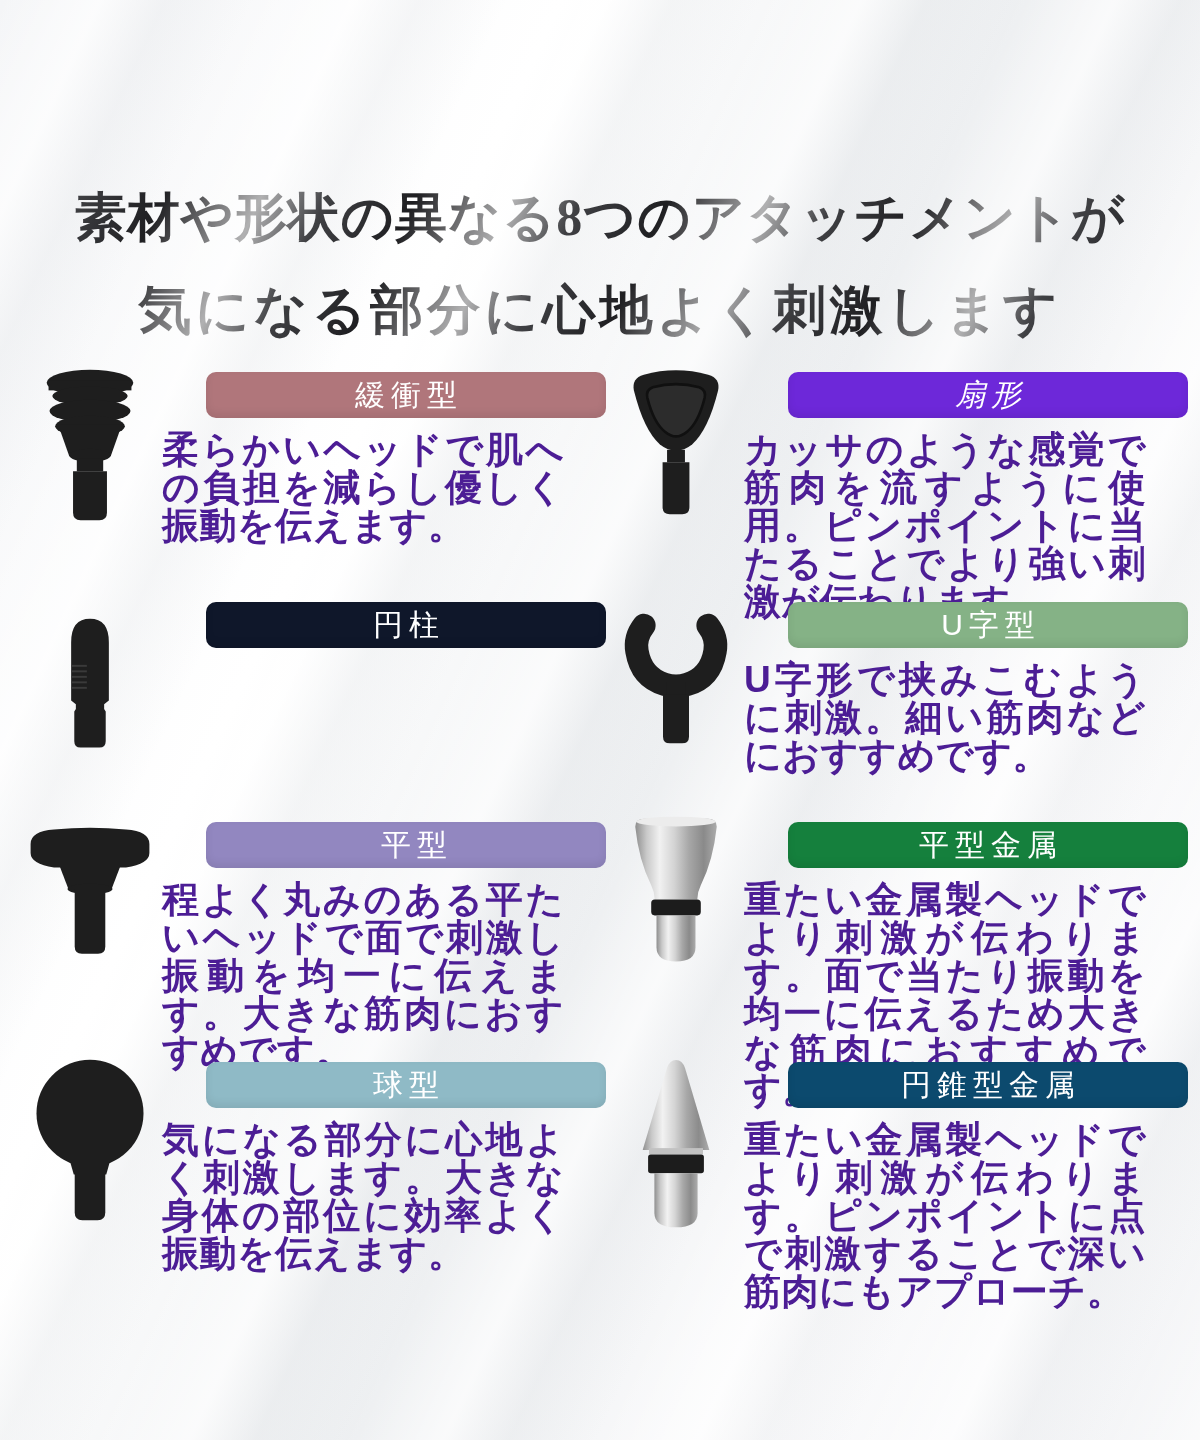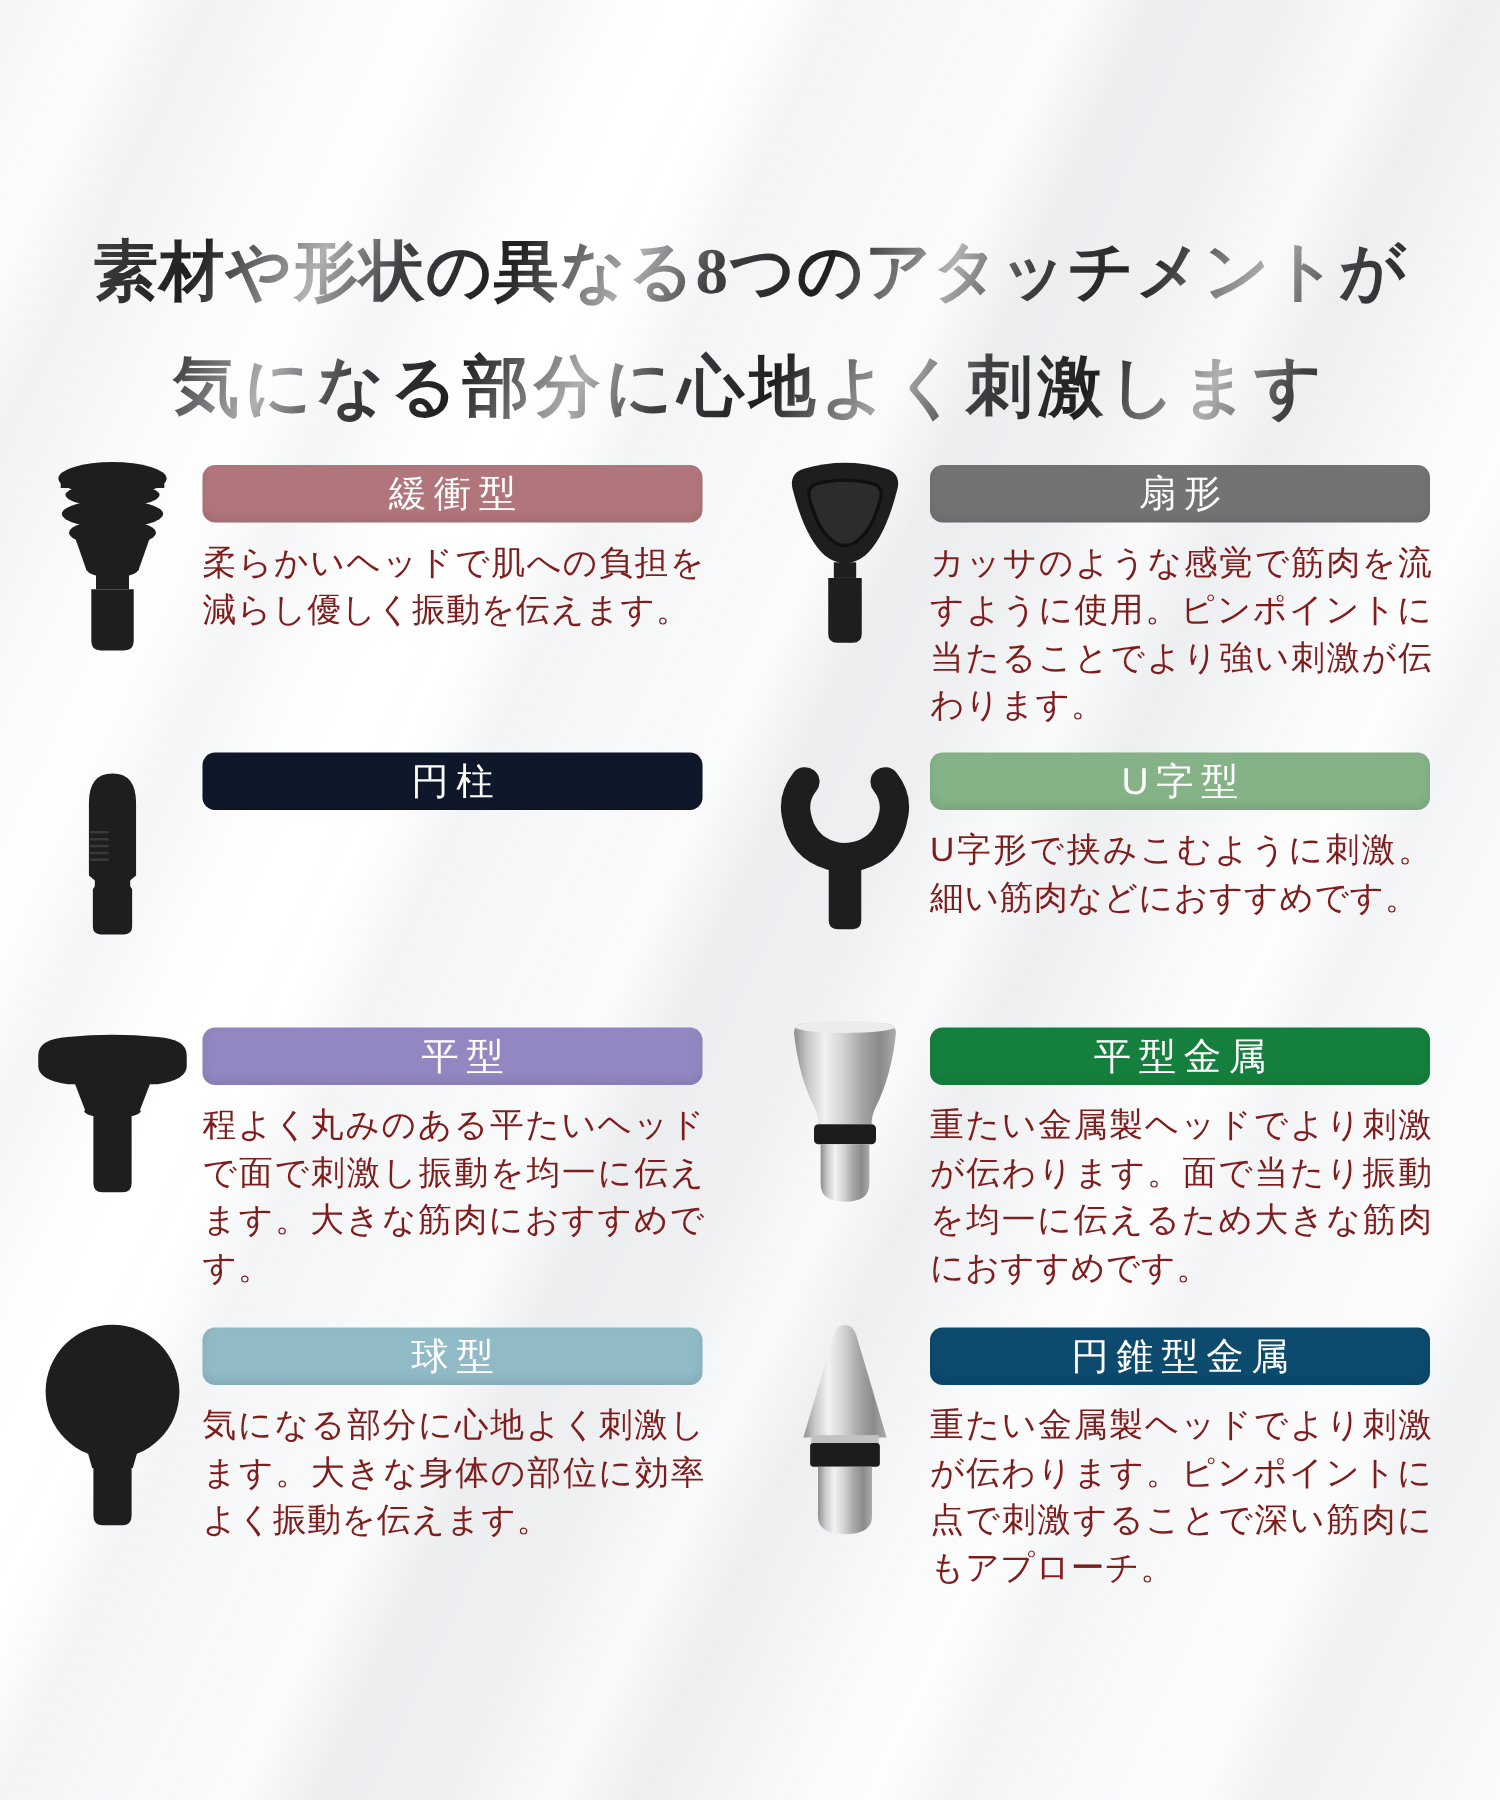--- a/index.html
+++ b/index.html
@@ -46,29 +46,30 @@
   .col-right .icon-box { flex-basis:136px; width:136px; }
   .body-box { width:402px; }
   .label-bar {
     width:400px; height:46px;
     border-radius:10px;
     display:flex; align-items:center; justify-content:center;
     color:#ffffff;
     font-size:30px; font-weight:500;
     letter-spacing:6px; text-indent:6px;
     box-shadow: inset 0 -4px 8px rgba(0,0,0,.08);
+    margin-left: 44px;
   }
   .desc {
     margin-top:13px;
     width:402px;
-    font-size:27px;
+    font-size:37px;
     line-height:38px;
     letter-spacing:.5px;
-    color:#7f1d1d;
-    font-weight:400;
+    color:#4c1d95;
+    font-weight:700;
     text-align:justify;
   }
   svg { display:block; }
 </style>
 </head>
 <body>
 
 <div class="page">
   <div class="sheen"></div>
 
@@ -102,21 +103,21 @@
     <div class="item col-right">
       <div class="icon-box">
         <svg width="126" height="152" viewBox="0 0 140 170" fill="#1e1e1e">
           <path d="M34,12 Q70,2 106,12 Q120,16 117,30 Q106,74 88,90 Q79,97 70,97 Q61,97 52,90 Q34,74 23,30 Q20,16 34,12 Z"></path>
           <path d="M44,26 Q70,19 96,26 Q104,29 102,38 Q95,66 82,76 Q76,81 70,81 Q64,81 58,76 Q45,66 38,38 Q36,29 44,26 Z" fill="#2c2c2c" stroke="#101010" stroke-width="3"></path>
           <rect x="60" y="96" width="20" height="14"></rect>
           <path d="M55,110 H85 V160 Q85,168 77,168 H63 Q55,168 55,160 Z"></path>
         </svg>
       </div>
       <div class="body-box">
-        <div class="label-bar" style="background-color: #737373;">扇形</div>
+        <div class="label-bar" style="background-color: #6d28d9; font-style: italic;">扇形</div>
         <div class="desc">カッサのような感覚で筋肉を流すように使用。ピンポイントに当たることでより強い刺激が伝わります。</div>
       </div>
     </div>
 
     <div class="item col-left">
       <div class="icon-box">
         <svg width="110" height="172" viewBox="0 0 140 180" fill="#1e1e1e">
           <path d="M46,42 Q46,12 70,12 Q94,12 94,42 L94,116 L88,121 L88,127 L90,130 L90,168 Q90,176 82,176 L58,176 Q50,176 50,168 L50,130 L52,127 L52,121 L46,116 Z"></path>
           <g stroke="#3a3a3a" stroke-width="2.5">
             <line x1="47" y1="72" x2="66" y2="72"></line>

